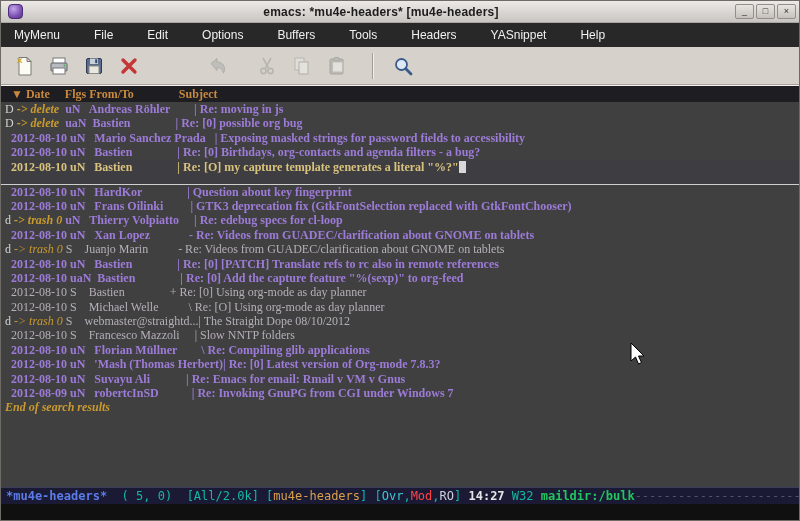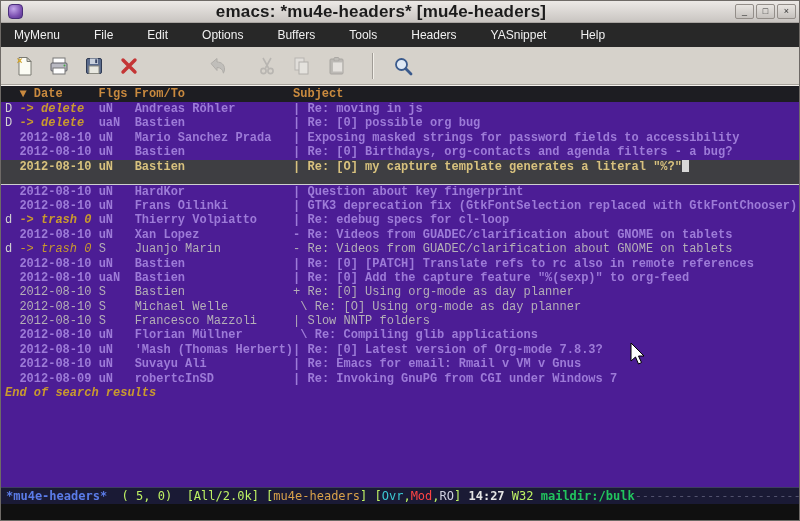--- a/index.html
+++ b/index.html
@@ -5,59 +5,59 @@
   * { box-sizing: border-box; }
   html,body { margin:0; padding:0; background:#3a3a3a; }
   body { width:800px; height:521px; font-family:"Liberation Sans",sans-serif; position:relative; overflow:hidden; }
 
   .frame { width:800px; height:521px; border:1px solid #6e6a66; display:flex; flex-direction:column; background:#131313; }
 
   
   .titlebar { height:22px; flex:0 0 22px; background:linear-gradient(#ece9e6,#c9c5c1); display:flex; align-items:center; padding:0 3px; border-bottom:1px solid #a9a5a1; }
   .app-icon { width:15px; height:15px; border-radius:4px; margin:0 4px;
     background: radial-gradient(circle at 35% 30%, #c3a6ea, #7b4fb0 62%, #54348c); border:1px solid #4a2e7a; }
-  .win-title { flex:1; text-align:center; font-size:17px; font-weight:bold; color:#1c1c1c; letter-spacing:.2px; }
+  .win-title { flex:1; text-align:center; font-size:12px; font-weight:bold; color:#1c1c1c; letter-spacing:.2px; }
   .win-btns { display:flex; gap:2px; }
   .win-btn { width:19px; height:15px; border:1px solid #938e89; border-radius:2px;
     background:linear-gradient(#e8e5e1,#c5c1bd); font-size:9px; line-height:12px; text-align:center; color:#333; cursor:default; }
 
   
   .menubar { height:24px; flex:0 0 24px; background:#282828; display:flex; align-items:center; padding-left:4px;gap:16px; }
   .menu-item { color:#f0f0f0; font-size:12px; padding:3px 9px; white-space:nowrap; }
 
   
   .toolbar { height:38px; flex:0 0 38px; background:#d6d2cb; border-bottom:1px solid #a7a39c; display:flex; align-items:center; padding-left:8px; }
   .tb { width:30px; height:30px; display:flex; align-items:center; justify-content:center; margin-left:5px; }
   .tb.first { margin-left:0; }
   .tb.disabled { opacity:.38; filter:grayscale(1); }
   .tb-gap-lg { margin-left:58px; }
   .tb-gap-md { margin-left:20px; }
   .tb-sep { width:2px; height:26px; border-left:1px solid #a09c96; border-right:1px solid #f2efe9; margin-left:20px; }
   .tb-search { margin-left:14px; }
 
   
-  .textarea { flex:1 1 auto; background:#4c1d95; border-top:1px solid #f5f2ee; position:relative; overflow:hidden;
-    font-family:Liberation Mono, monospace; font-size:12px; }
+  .textarea { flex:1 1 auto; background:#404040; border-top:1px solid #f5f2ee; position:relative; overflow:hidden;
+    font-family:Liberation Serif, serif; font-size:12px; }
   .header-line { height:16px; line-height:16px; background:#1d1d22; color:#c98a3f; font-weight:bold; white-space:pre; padding-left:4px; }
   .rows {}
   .row { white-space:pre; height:14.4px; line-height:14.4px; padding-left:4px; }
   .row.unread { color:#9d7bd8; font-weight:bold; }
   .row.read { color:#b5afb8; font-weight:normal; }
   .row .mark-char { color:#d2d2d2; font-weight:normal; }
   .row .mark-date { color:#c99a2e; font-style:italic; }
   .row.current { background:#3e3e42; border-bottom:1px solid #cfcfcf; height:25px; }
   .row.current span:not(.cursor) { color:#d8c27e !important; font-style:normal; }
   .cursor { display:inline-block; width:7.2px; height:12px; background:#d8d8d8; vertical-align:-2px; }
   .end-msg { white-space:pre; height:14.4px; line-height:14.4px; padding-left:4px; color:#c99a2e; font-style:italic; font-weight:bold; }
 
   
   .modeline { height:17px; flex:0 0 17px; background:#1a1a35; border-top:1px solid #3c3c5e; white-space:pre;
     font-family:"DejaVu Sans Mono",monospace; font-size:12px; line-height:16px; padding-left:5px; color:#c8c8d8; overflow:hidden; }
   .ml-buffer { color:#5b7ce8; font-weight:bold; }
-  .ml-plain  { color:#bef264; }
+  .ml-plain  { color:#14b8a6; }
   .ml-minor  { color:#d7a04a; }
   .ml-ovr    { color:#3cc8d4; }
   .ml-mod    { color:#ff4444; font-weight:normal; }
   .ml-ro     { color:#d0d0e0; }
   .ml-time   { color:#e5e5e5; font-weight:bold; }
   .ml-folder { color:#22c55e; font-weight:bold; }
   .ml-dashes { color:#52526e; }
   .echo { height:16px; flex:0 0 16px; background:#101010; }
 
   .mouse { position:absolute; left:630px; top:342px; width:17px; height:24px; pointer-events:none; }
@@ -162,20 +162,21 @@
         <div class="row unread current"><span class="mark-char">  </span><span>2012-08-10 </span><span>uN   </span><span>Bastien               </span><span>| Re: [O] my capture template generates a literal "%?"</span><span class="cursor"></span></div>
         <div class="row unread"><span class="mark-char">  </span><span>2012-08-10 </span><span>uN   </span><span>HardKor               </span><span>| Question about key fingerprint</span></div>
         <div class="row unread"><span class="mark-char">  </span><span>2012-08-10 </span><span>uN   </span><span>Frans Oilinki         </span><span>| GTK3 deprecation fix (GtkFontSelection replaced with GtkFontChooser)</span></div>
         <div class="row unread"><span class="mark-char">d </span><span class="mark-date">-&gt; trash 0 </span><span>uN   </span><span>Thierry Volpiatto     </span><span>| Re: edebug specs for cl-loop</span></div>
         <div class="row unread"><span class="mark-char">  </span><span>2012-08-10 </span><span>uN   </span><span>Xan Lopez             </span><span>- Re: Videos from GUADEC/clarification about GNOME on tablets</span></div>
         <div class="row read"><span class="mark-char">d </span><span class="mark-date">-&gt; trash 0 </span><span>S    </span><span>Juanjo Marin          </span><span>- Re: Videos from GUADEC/clarification about GNOME on tablets</span></div>
         <div class="row unread"><span class="mark-char">  </span><span>2012-08-10 </span><span>uN   </span><span>Bastien               </span><span>| Re: [0] [PATCH] Translate refs to rc also in remote references</span></div>
         <div class="row unread"><span class="mark-char">  </span><span>2012-08-10 </span><span>uaN  </span><span>Bastien               </span><span>| Re: [0] Add the capture feature "%(sexp)" to org-feed</span></div>
         <div class="row read"><span class="mark-char">  </span><span>2012-08-10 </span><span>S    </span><span>Bastien               </span><span>+ Re: [0] Using org-mode as day planner</span></div>
         <div class="row read"><span class="mark-char">  </span><span>2012-08-10 </span><span>S    </span><span>Michael Welle         </span><span> \ Re: [O] Using org-mode as day planner</span></div>
+        <div class="row read"><span class="mark-char">d </span><span class="mark-date">-&gt; trash 0 </span><span>S    </span><span>webmaster@straightd...</span><span>| The Straight Dope 08/10/2012</span></div>
         <div class="row read"><span class="mark-char">  </span><span>2012-08-10 </span><span>S    </span><span>Francesco Mazzoli     </span><span>| Slow NNTP folders</span></div>
         <div class="row unread"><span class="mark-char">  </span><span>2012-08-10 </span><span>uN   </span><span>Florian Müllner       </span><span> \ Re: Compiling glib applications</span></div>
         <div class="row unread"><span class="mark-char">  </span><span>2012-08-10 </span><span>uN   </span><span>'Mash (Thomas Herbert)</span><span>| Re: [0] Latest version of Org-mode 7.8.3?</span></div>
         <div class="row unread"><span class="mark-char">  </span><span>2012-08-10 </span><span>uN   </span><span>Suvayu Ali            </span><span>| Re: Emacs for email: Rmail v VM v Gnus</span></div>
         <div class="row unread"><span class="mark-char">  </span><span>2012-08-09 </span><span>uN   </span><span>robertcInSD           </span><span>| Re: Invoking GnuPG from CGI under Windows 7</span></div>
       </div>
     <div class="end-msg">End of search results</div>
   </div>
 
   <div class="modeline"><span class="ml-buffer">*mu4e-headers*</span><span class="ml-plain">  ( 5, 0)  [All/2.0k] [</span><span class="ml-minor">mu4e-headers</span><span class="ml-plain">] [</span><span class="ml-ovr">Ovr</span><span class="ml-plain">,</span><span class="ml-mod">Mod</span><span class="ml-plain">,</span><span class="ml-ro">RO</span><span class="ml-plain">] </span><span class="ml-time">14:27</span><span class="ml-plain"> W32 </span><span class="ml-folder">maildir:/bulk</span><span class="ml-dashes">----------------------------</span></div>

